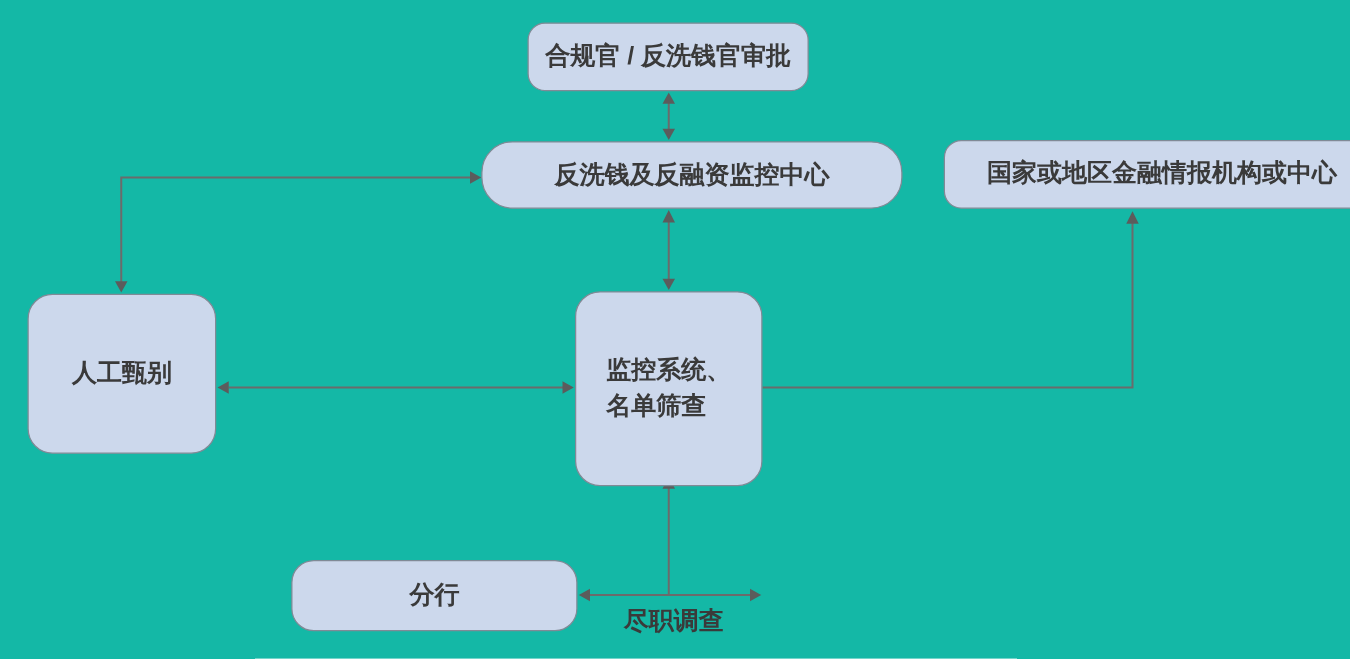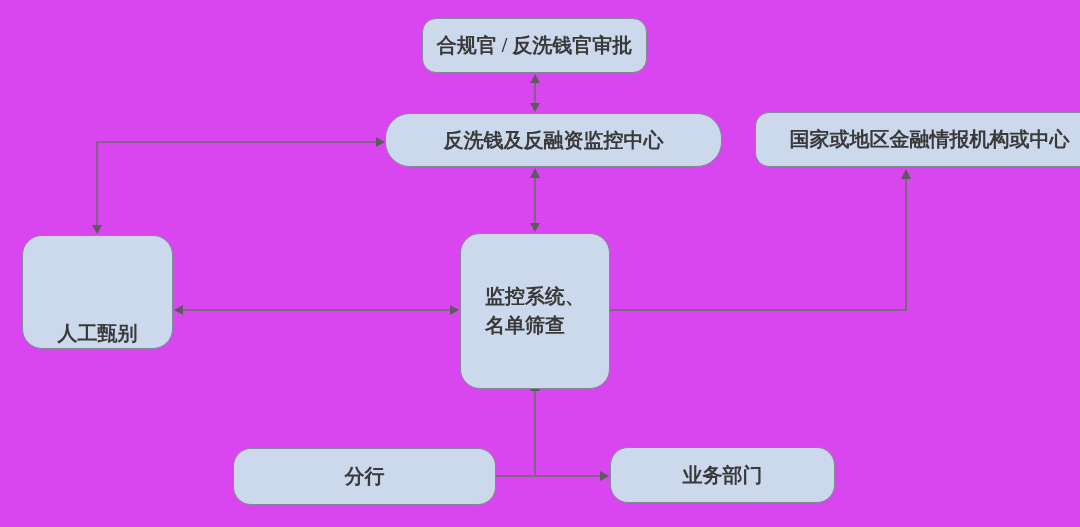--- a/index.html
+++ b/index.html
@@ -1,42 +1,42 @@
 <!DOCTYPE html>
 <html><head>
 <meta charset="utf-8">
 <style>
   html,body{margin:0;padding:0;background:#ffffff;}
   .canvas{
     position:relative;
     width:1080px;height:527px;
-    background:#d946ef;
-    font-family:Liberation Serif, serif;
+    background:#14b8a6;
+    font-family:Liberation Sans, sans-serif;
     overflow:hidden;
   }
   svg.wires{position:absolute;left:0;top:0;width:1080px;height:527px;}
   .node{
     position:absolute;
     background:#ccd8ec;
     border:1.5px solid #808a96;
     display:flex;align-items:center;justify-content:center;
     color:#3a3a3a;
     font-weight:bold;
     font-size:20px;
     box-sizing:border-box;
     text-align:center;
   }
   .node span{white-space:pre-line;line-height:1.45;}
   .node-approval {left:422px;top:18px;width:225px;height:55px;border-radius:14px;}
   .node-aml-center{left:385px;top:113px;width:337px;height:54px;border-radius:25px;}
   .node-fiu      {left:755px;top:112px;width:349px;height:55px;border-radius:14px;}
-  .node-manual   {left:22px;top:235px;width:151px;height:114px;border-radius:20px;align-items:flex-end;}
+  .node-manual   {left:22px;top:235px;width:151px;height:128px;border-radius:20px;}
   .node-monitor  {left:460px;top:233px;width:150px;height:156px;border-radius:20px;}
   .node-monitor span{text-align:left;}
-  .node-branch   {left:233px;top:448px;width:263px;height:57px;border-radius:18px;}
+  .node-branch   {left:233px;top:448px;width:229px;height:57px;border-radius:18px;}
   .node-business {left:610px;top:447px;width:225px;height:56px;border-radius:18px;}
   .edge-label{
     position:absolute;
     left:494px;top:483px;width:90px;
     color:#3a3a3a;font-weight:bold;font-size:20px;
     text-align:center;
   }
   .wire{stroke:#6b6b6b;stroke-width:1.6;fill:none;}
   .head{fill:#5c5c5c;stroke:none;}
 </style>
@@ -106,18 +106,16 @@
 
   <div class="node node-monitor">
     <span>监控系统、
 名单筛查</span>
   </div>
 
   <div class="node node-branch">
     <span>分行</span>
   </div>
 
-  <div class="node node-business">
-    <span>业务部门</span>
-  </div>
 
+  <div class="edge-label">尽职调查</div>
 
 </div>
 
 </body></html>

